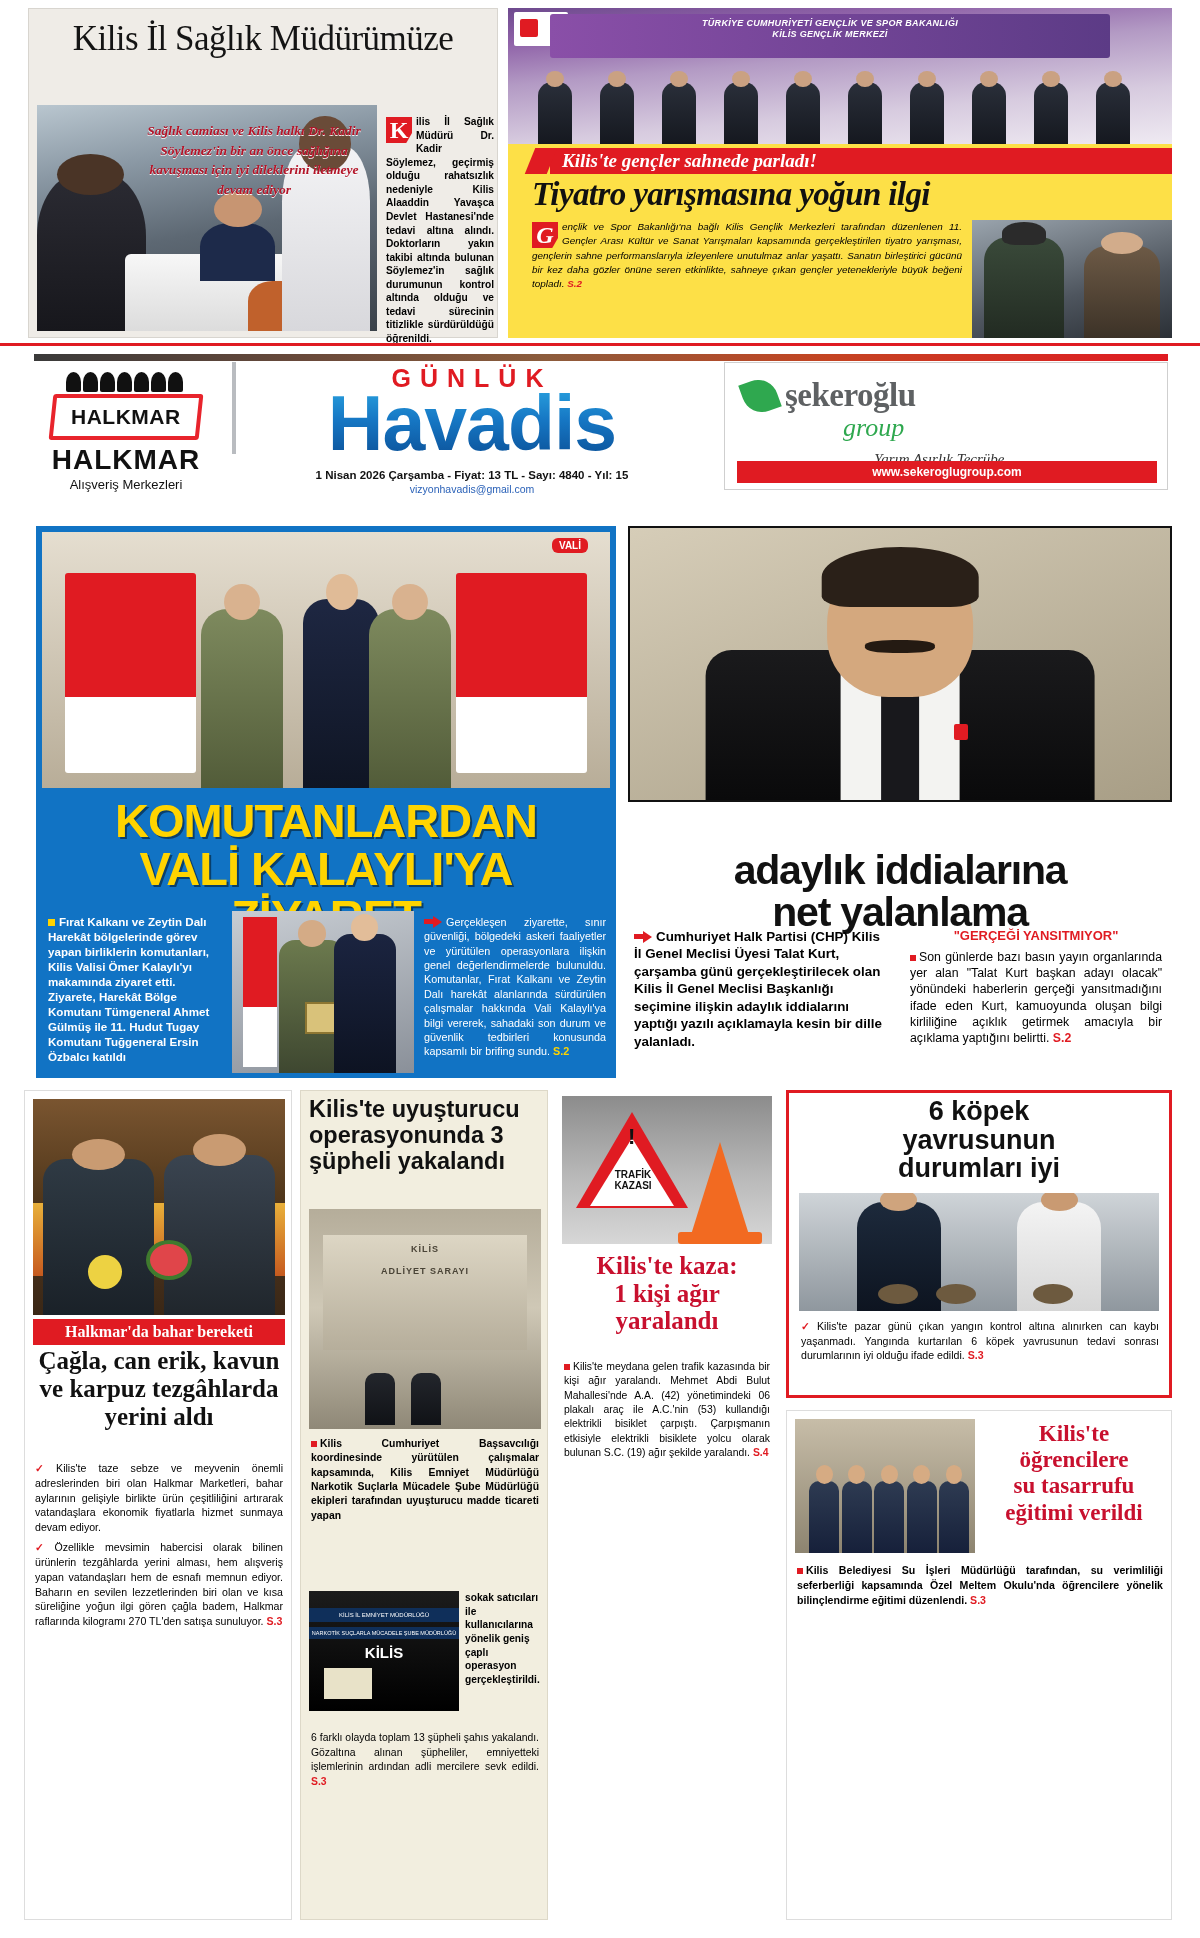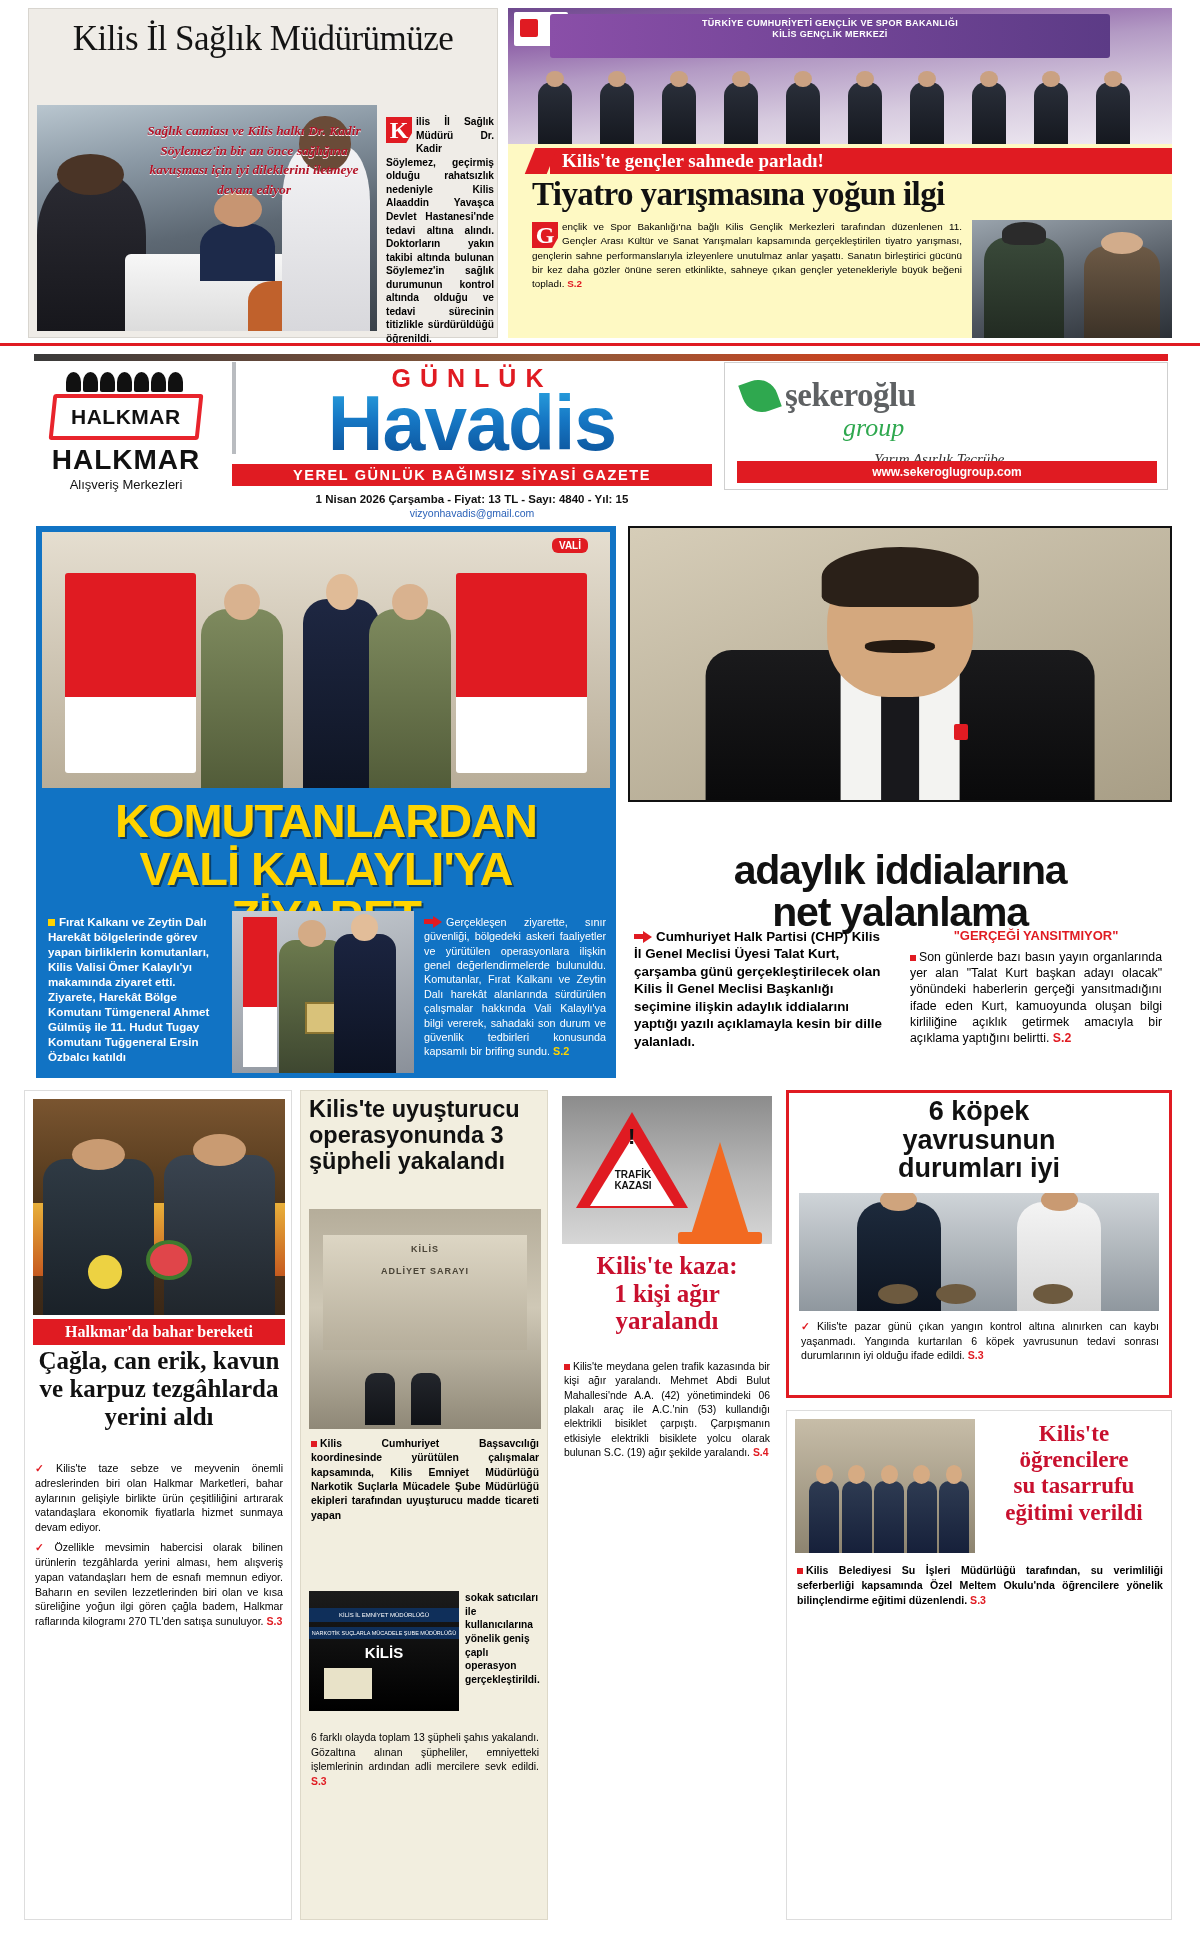--- a/index.html
+++ b/index.html
@@ -49,21 +49,21 @@
               font-family:"Liberation Serif", serif; font-weight:bold; font-size:24px;
               line-height:26px; text-align:center; margin:2px 4px 0 0;
               clip-path:polygon(0 0,100% 0,100% 62%,78% 100%,0 100%); }
   .tl-col p { font-size:10.2px; line-height:1.33; font-weight:bold; text-align:justify; }
   .tl-col .sub { margin-top:5px; font-weight:normal; font-size:9.6px; line-height:1.34; }
   .sqb { display:inline-block; width:6px; height:6px; background:#e01b22; margin-right:3px; }
   .pg { color:#e01b22; font-weight:bold; }
 
   
   .top-right { position:absolute; left:508px; top:8px; width:664px; height:330px;
-               background:#fef9c3; }
+               background:#fde047;font-style:italic; }
   .tr-photo { position:absolute; left:0; top:0; width:664px; height:136px;
               background:linear-gradient(175deg,#6e4a8e 0%,#8f62a8 18%,#b39ac4 40%,#d7cbdf 70%,#efeaf2 100%);
               overflow:hidden; }
   .tr-banner { position:absolute; left:42px; top:6px; width:560px; height:44px;
                background:linear-gradient(90deg,#8a4fa8,#5c3b86); border-radius:3px;
                color:#fff; font-size:9px; font-weight:bold; text-align:center; padding-top:4px;
                line-height:1.25; letter-spacing:.3px; }
   .tr-logo { position:absolute; left:6px; top:4px; width:54px; height:34px; background:#fff;
              border-radius:2px; }
   .tr-logo:after { content:""; position:absolute; left:6px; top:7px; width:18px;height:18px;
@@ -432,21 +432,20 @@
         <b>HALKMAR</b>
       </div>
       <div class="hm-name">HALKMAR</div>
       <div class="hm-sub">Alışveriş Merkezleri</div>
     </div>
 
     <div class="mh-bar"></div>
     <div class="mh-center">
       <div class="mh-vizyon">GÜNLÜK</div>
       <div class="mh-title">Havadis</div>
-      <div class="mh-slogan">YEREL GÜNLÜK BAĞIMSIZ SİYASİ GAZETE</div>
       <div class="mh-info">1 Nisan 2026 Çarşamba   -   Fiyat: 13 TL   -   Sayı: 4840   -   Yıl: 15</div>
       <div class="mh-mail">vizyonhavadis@gmail.com</div>
     </div>
 
     <div class="seker">
       <div class="sk-leaf"></div>
       <div class="sk-name">şekeroğlu</div>
       <div class="sk-group">group</div>
       <div class="sk-tag">Yarım Asırlık Tecrübe…</div>
       <div class="sk-url">www.sekeroglugroup.com</div>

